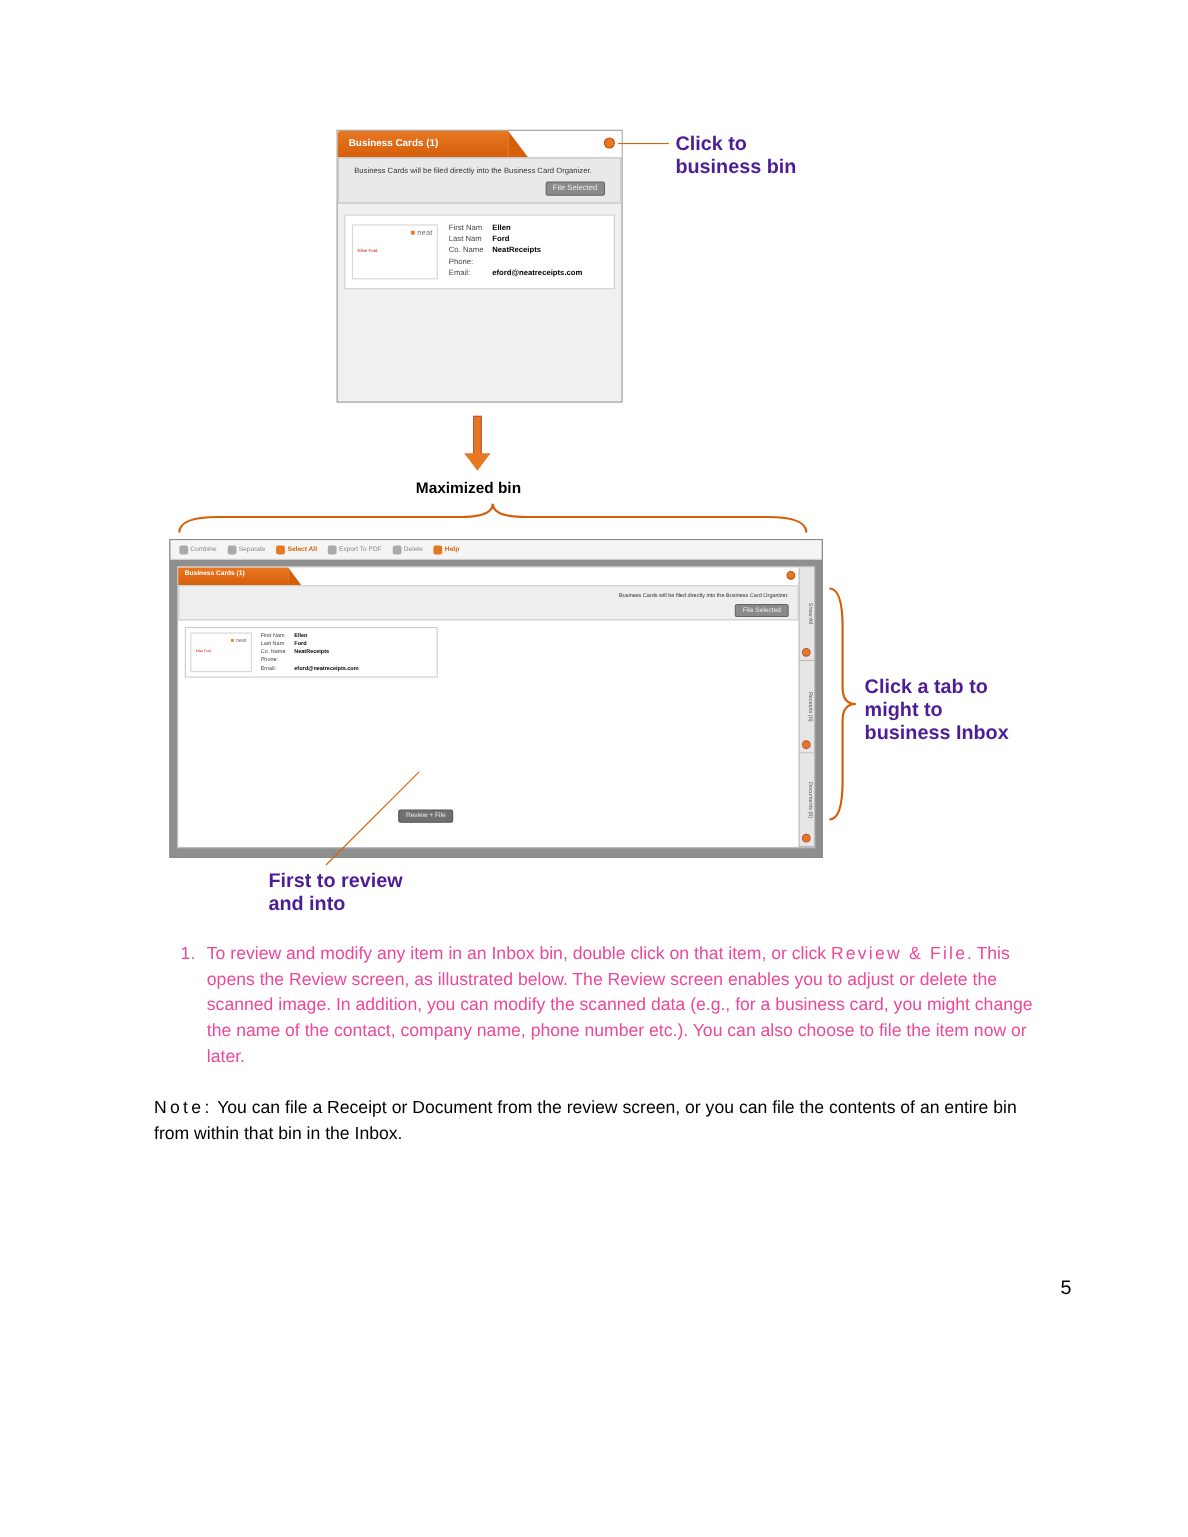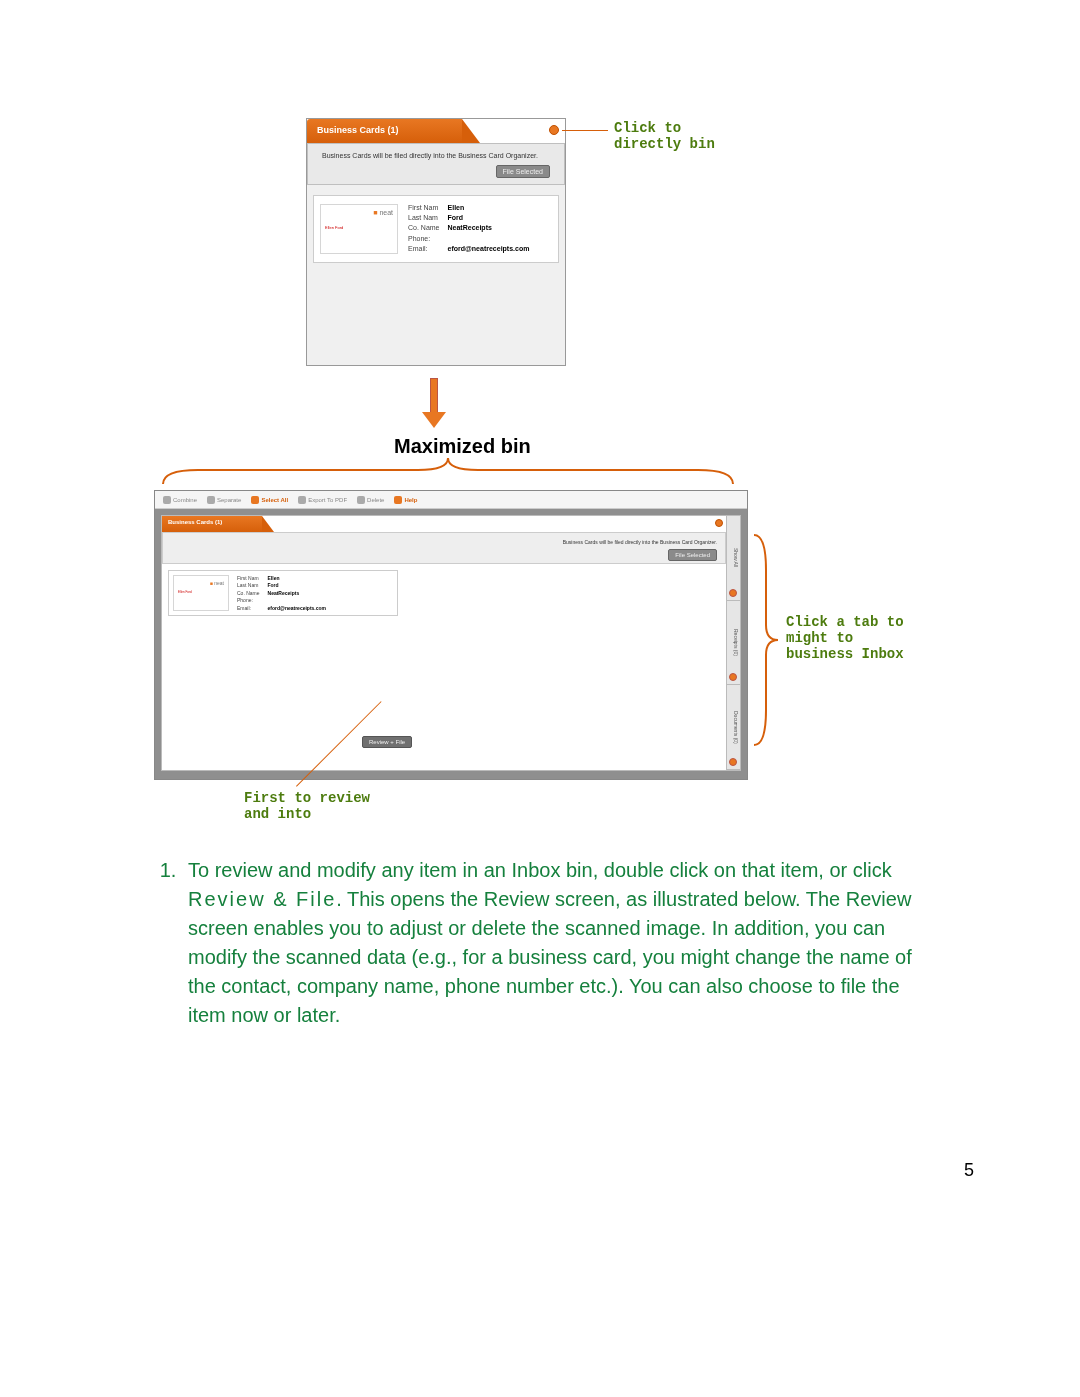--- a/index.html
+++ b/index.html
@@ -92,24 +92,23 @@
     position:absolute; left:4px; top:20px;
     font-size:4px; color:#c00;
   }
   .card-fields { display: grid; grid-template-columns: auto auto; column-gap: 8px; row-gap: 1px; }
   .card-fields .lbl { color:#444; }
   .card-fields .val { font-weight: bold; }
 
   
   .callout {
     position: absolute;
-    font-size: 14px;
+    font-size: 18px;
     font-weight: bold;
-    color: #4d7c0f;
-    font-family: Liberation Mono, monospace;
+    color: #4c1d95;
   }
   .callout-line-h {
     position: absolute;
     height: 1px;
     background: #d65f0a;
   }
 
   
   .arrow-down {
     position: absolute;
@@ -122,23 +121,23 @@
   }
   .arrow-down .head {
     position:absolute; left:-4px; top:34px;
     width:0;height:0;
     border-left:12px solid transparent;
     border-right:12px solid transparent;
     border-top:16px solid #e87722;
   }
   .mid-label {
     position: absolute;
-    left: 394px; top: 435px;
+    left: 378px; top: 435px;
     font-weight: bold;
-    font-size: 20px;
+    font-size: 14px;
   }
 
   
   .brace-top {
     position: absolute;
     left: 158px; top: 456px;
     width: 580px; height: 30px;
   }
 
   
@@ -255,23 +254,23 @@
   .leader-line {
     position:absolute;
     background:#d65f0a;
   }
 
   
   .body-text {
     position:absolute;
     left: 140px; top: 856px;
     width: 800px;
-    font-size: 20px;
+    font-size: 16px;
     line-height: 1.45;
-    color:#15803d;
+    color:#ec4899;
     font-family: Verdana, Arial, sans-serif;
   }
   .body-text ol { list-style: decimal; padding-left: 42px; }
   .body-text li { padding-left: 6px; }
   .review-file { letter-spacing: 2px; }
   .note-para {
     position:absolute;
     left:140px; top: 996px;
     width: 800px;
     font-size:16px;
@@ -318,21 +317,21 @@
       <span class="val"></span>
       <span class="lbl">Email:</span>
       <span class="val">eford@neatreceipts.com</span>
     </div>
   </div>
 </div>
 
 <div class="callout-line-h" style="left:562px; top:130px; width:46px;"></div>
 <div class="callout" style="left:614px; top:120px;">
   <div>Click to</div>
-  <div>directly bin</div>
+  <div>business bin</div>
 </div>
 
 <div class="arrow-down">
   <div class="shaft"></div>
       <div class="head"></div>
 </div>
 <div class="mid-label">Maximized bin</div>
 
 <svg class="brace-top" viewBox="0 0 580 30" preserveAspectRatio="none">
   <path d="M 5 28 Q 5 14 40 14 L 260 14 Q 290 14 290 2 Q 290 14 320 14 L 540 14 Q 575 14 575 28" stroke="#d65f0a" stroke-width="2" fill="none"></path>
@@ -431,16 +430,19 @@
   <div>and into</div>
 </div>
 
 <div class="body-text">
   <ol>
     <li>
       <span>To review and modify any item in an Inbox bin, double click on that item, or click </span><span class="review-file">Review &amp; File</span><span>. This opens the Review screen, as illustrated below. The Review screen enables you to adjust or delete the scanned image. In addition, you can modify the scanned data (e.g., for a business card, you might change the name of the contact, company name, phone number etc.). You can also choose to file the item now or later.</span>
     </li>
   </ol>
 </div>
+<div class="note-para">
+  <span class="note-label">Note:</span><span> You can file a Receipt or Document from the review screen, or you can file the contents of an entire bin from within that bin in the Inbox.</span>
+</div>
 
 <div class="page-num">5</div>
 
 </div>
 
 </body></html>

